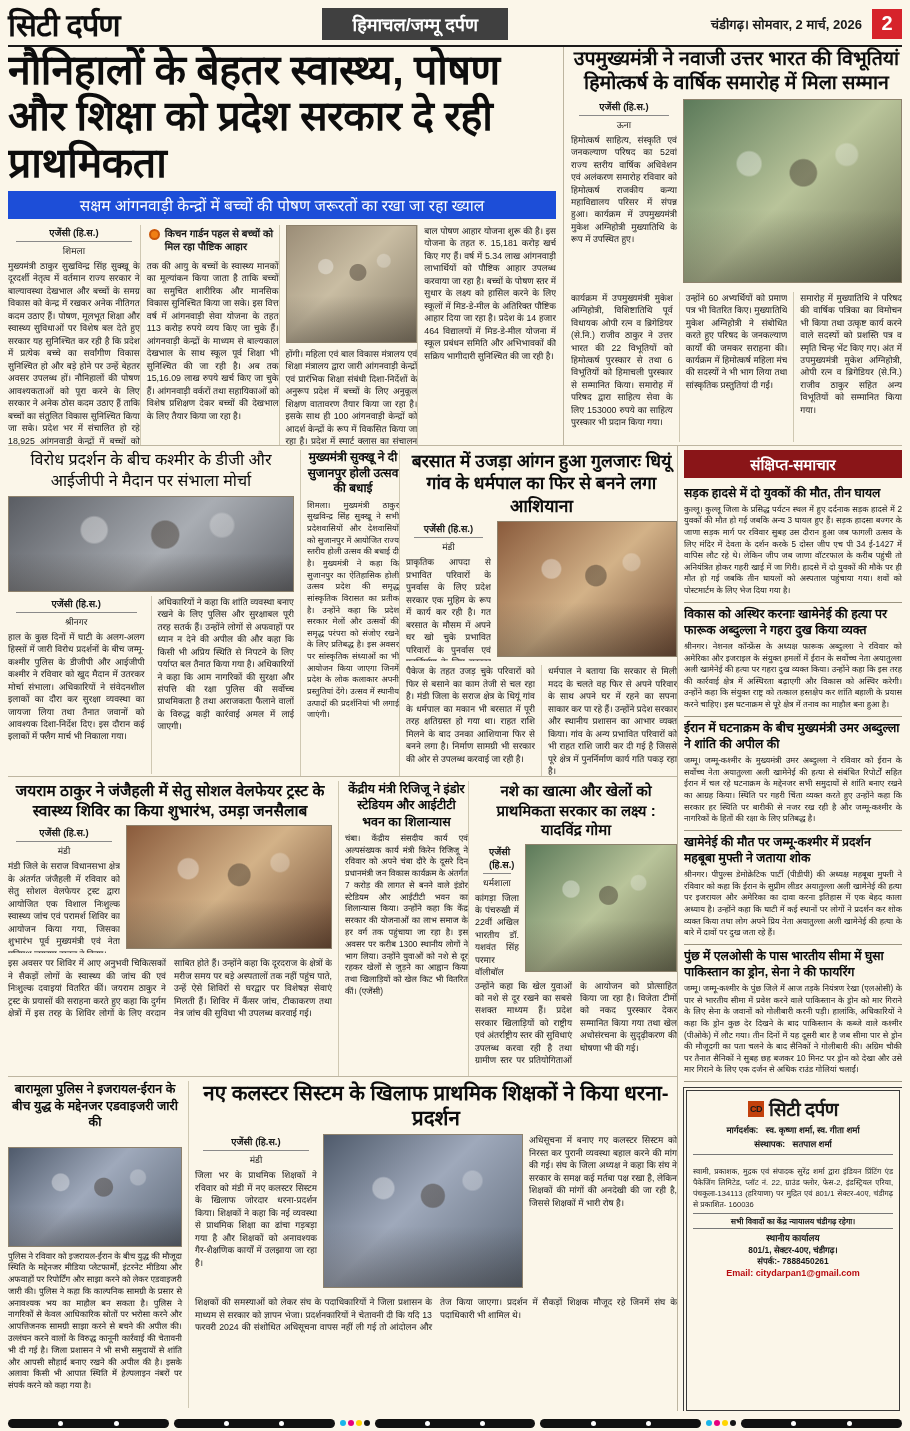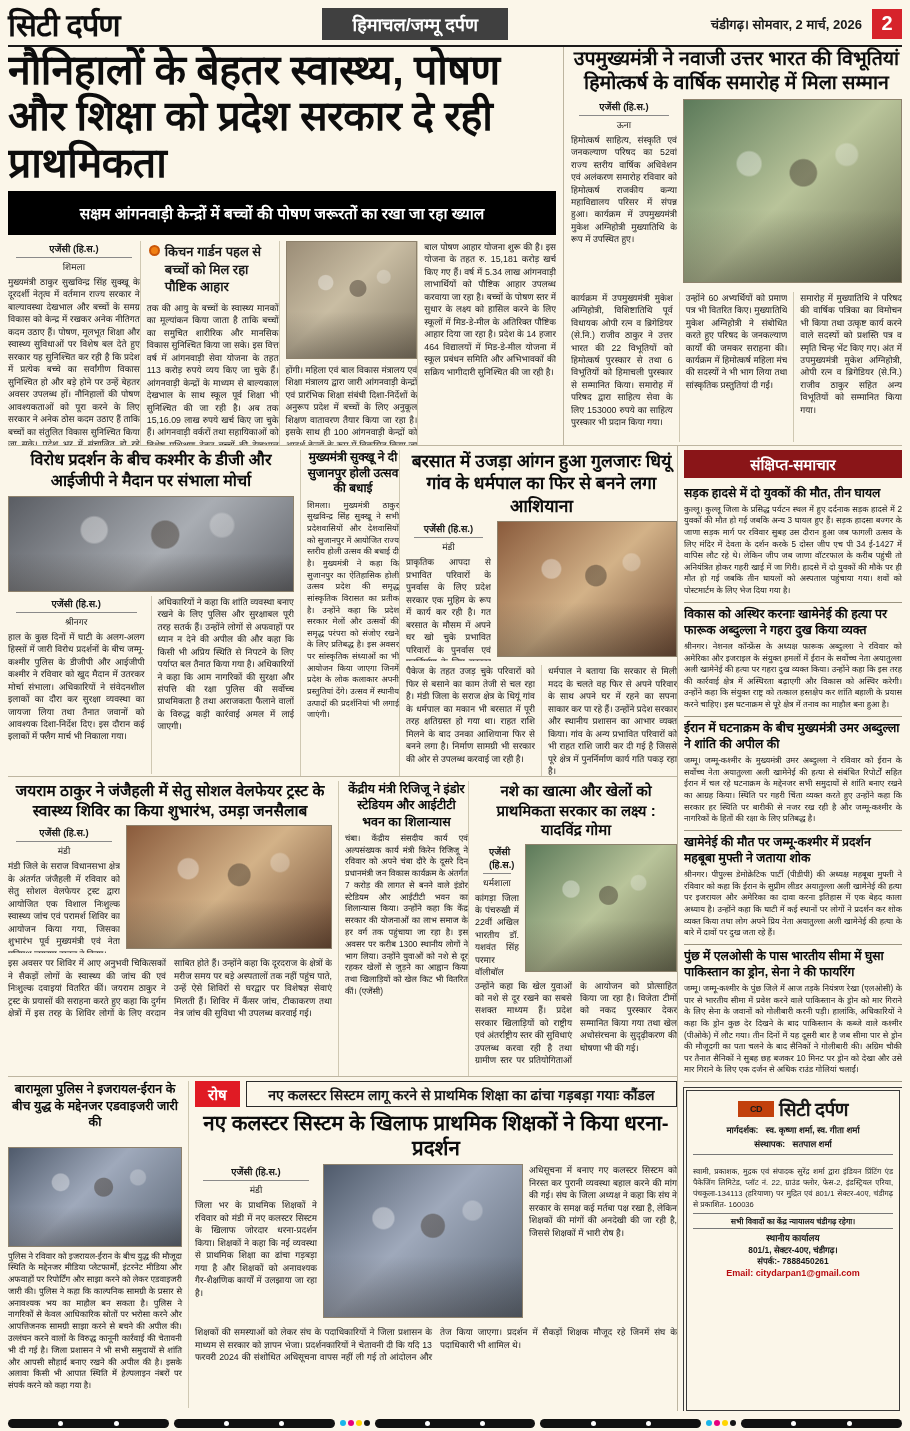--- a/index.html
+++ b/index.html
@@ -28,45 +28,45 @@
   .p-grey{background:linear-gradient(135deg,#5a5d63,#a9adb3 55%,#63666c)}
   .p-warm{background:linear-gradient(135deg,#8a5b3c,#d3b288 50%,#6e4a33)}
   .p-crowd{background:linear-gradient(135deg,#4f5a6b,#9fa9bb 45%,#5d6877)}
   .colsep{border-left:1px solid #cfc8b2;padding-left:6px}
   h1,h2,h3,h4{color:#0d0d0d}
 
   
   .top-row{display:flex;height:398px;overflow:hidden}
   .lead{width:556px;padding-right:7px;border-right:1px solid #bdb5a0}
   .lead h1{font-size:41px;line-height:1.13;font-weight:800;letter-spacing:-.5px}
-  .subhead{background:#000000;color:#fff;font-size:15.5px;font-weight:700;text-align:center;padding:11px 2px;margin:5px 0 6px}
+  .subhead{background:#1d4ed8;color:#fff;font-size:15.5px;font-weight:400;text-align:center;padding:3px 2px;margin:5px 0 6px}
   .lead-body{display:flex;height:242px;overflow:hidden}
   .lead-body .col{flex:1;overflow:hidden}
-  .callout{display:flex;gap:5px;font-size:13px;font-weight:800;line-height:1.35;padding:2px 2px 6px}
+  .callout{display:flex;gap:5px;font-size:10px;font-weight:800;line-height:1.35;padding:2px 2px 6px}
   .bullet{width:11px;height:11px;border-radius:50%;background:#f07f13;border:2px solid #c9560a;flex:none;margin-top:2px}
   .lead-photo{height:118px;margin-bottom:5px}
 
   
   .deputy{flex:1;padding-left:7px;overflow:hidden}
   .deputy h2{font-size:19.5px;line-height:1.22;font-weight:800;text-align:center;margin-bottom:4px}
   .dp-top{display:flex;gap:6px;height:188px;overflow:hidden}
   .dp-left{width:106px;overflow:hidden}
   .dp-photo{flex:1;height:184px}
   .dp-cols{display:flex;gap:6px;height:150px;overflow:hidden;margin-top:5px}
   .dp-cols .col{flex:1;overflow:hidden}
 
   
   .main-grid{display:flex;height:966px;border-top:1px solid #bdb5a0;overflow:hidden}
   .left-region{flex:1;display:flex;flex-direction:column;overflow:hidden}
   .row2{display:flex;height:330px;overflow:hidden;padding-top:4px}
   .row3{display:flex;height:300px;overflow:hidden;border-top:1px solid #bdb5a0;padding-top:4px}
   .row4{display:flex;height:332px;overflow:hidden;border-top:1px solid #bdb5a0;padding-top:4px}
 
   .kashmir{width:292px;padding-right:6px;overflow:hidden}
-  .kashmir h3{font-size:16px;text-align:center;line-height:1.3;font-weight:700;margin-bottom:4px}
+  .kashmir h3{font-size:16px;text-align:center;line-height:1.3;font-weight:400;margin-bottom:4px}
   .kash-photo{height:96px;margin-bottom:4px}
   .twocol{display:flex;gap:6px;overflow:hidden}
   .twocol .col{flex:1;overflow:hidden}
   .kashmir .twocol{height:178px}
 
   .sukhu{width:99px;overflow:hidden}
   .sukhu h4{font-size:12px;text-align:center;line-height:1.3;font-weight:800;margin-bottom:3px}
   .sukhu .bodytext{font-size:8.2px}
 
   .barsaat{flex:1;overflow:hidden}
@@ -112,21 +112,21 @@
 
   
   .sidebar{width:225px;border-left:1px solid #bdb5a0;padding:4px 0 0 6px;display:flex;flex-direction:column;overflow:hidden}
   .sb-head{background:#8a1518;color:#fff;font-weight:800;font-size:15px;text-align:center;padding:4px 2px;margin-bottom:4px}
   .sb-item{border-bottom:1px solid #9a937f;padding:3px 0 5px;overflow:hidden}
   .sb-item h4{font-size:12.3px;line-height:1.35;font-weight:800;margin-bottom:2px}
   .sb-item .bodytext{font-size:8.2px}
 
   .imprint{border:1.5px solid #3a3a3a;outline:1px solid #3a3a3a;outline-offset:2px;margin:8px 2px 0;padding:5px 6px;text-align:center;overflow:hidden;flex:1}
   .imp-logo{display:flex;align-items:center;justify-content:center;gap:5px;font-size:19px;font-weight:800;letter-spacing:-.5px}
-  .cd-icon{width:36px;height:16px;border:8px solid #c2410c;display:inline-flex;align-items:center;justify-content:center;font-size:9px;font-weight:800}
+  .cd-icon{width:16px;height:16px;border:8px solid #c2410c;display:inline-flex;align-items:center;justify-content:center;font-size:9px;font-weight:800}
   .imp-row{font-size:8.6px;font-weight:700;margin-top:2px}
   .imp-row .lbl{margin-right:5px}
   .imp-pub{font-size:7.6px;line-height:1.45;text-align:justify;border-top:1px solid #777;margin-top:4px;padding-top:11px}
   .imp-juris{font-size:7.8px;font-weight:700;border-top:1px solid #777;border-bottom:1px solid #777;margin:3px 0;padding:2px 0}
   .imp-office-title{font-size:8.8px;font-weight:800;margin-top:2px}
   .imp-office,.imp-contact{font-size:8.4px;font-weight:700}
   .imp-email{font-size:9px;font-weight:800;color:#b80d12;margin-top:2px}
 
   
   .regbar{display:flex;align-items:center;gap:5px;height:16px;margin-top:4px}
@@ -278,24 +278,20 @@
       </section>
 
       <section class="row4">
         <article class="baramula">
           <h4>बारामूला पुलिस ने इजरायल-ईरान के बीच युद्ध के मद्देनजर एडवाइजरी जारी की</h4>
           <div class="photo p-crowd ba-photo"></div>
           <p class="bodytext">पुलिस ने रविवार को इजरायल-ईरान के बीच युद्ध की मौजूदा स्थिति के मद्देनजर मीडिया प्लेटफार्मों, इंटरनेट मीडिया और अफवाहों पर रिपोर्टिंग और साझा करने को लेकर एडवाइजरी जारी की। पुलिस ने कहा कि काल्पनिक सामग्री के प्रसार से अनावश्यक भय का माहौल बन सकता है। पुलिस ने नागरिकों से केवल आधिकारिक स्रोतों पर भरोसा करने और आपत्तिजनक सामग्री साझा करने से बचने की अपील की। उल्लंघन करने वालों के विरुद्ध कानूनी कार्रवाई की चेतावनी भी दी गई है। जिला प्रशासन ने भी सभी समुदायों से शांति और आपसी सौहार्द बनाए रखने की अपील की है। इसके अलावा किसी भी आपात स्थिति में हेल्पलाइन नंबरों पर संपर्क करने को कहा गया है।</p>
         </article>
 
         <article class="cluster colsep">
-          <div class="kicker-row">
-            <span class="kicker">रोष</span>
-            <div class="kicker-head">नए कलस्टर सिस्टम लागू करने से प्राथमिक शिक्षा का ढांचा गड़बड़ा गयाः कौंडल</div>
-          </div>
           <h2>नए कलस्टर सिस्टम के खिलाफ प्राथमिक शिक्षकों ने किया धरना-प्रदर्शन</h2>
           <div class="cl-body">
             <div class="cl-c1">
               <span class="byline">एजेंसी (हि.स.)</span>
               <span class="dateline">मंडी</span>
               <p class="bodytext">जिला भर के प्राथमिक शिक्षकों ने रविवार को मंडी में नए कलस्टर सिस्टम के खिलाफ जोरदार धरना-प्रदर्शन किया। शिक्षकों ने कहा कि नई व्यवस्था से प्राथमिक शिक्षा का ढांचा गड़बड़ा गया है और शिक्षकों को अनावश्यक गैर-शैक्षणिक कार्यों में उलझाया जा रहा है।</p>
             </div>
             <div class="photo p-crowd cl-photo"></div>
             <div class="cl-c2">
               <p class="bodytext">अधिसूचना में बनाए गए कलस्टर सिस्टम को निरस्त कर पुरानी व्यवस्था बहाल करने की मांग की गई। संघ के जिला अध्यक्ष ने कहा कि संघ ने सरकार के समक्ष कई मर्तबा पक्ष रखा है, लेकिन शिक्षकों की मांगों की अनदेखी की जा रही है, जिससे शिक्षकों में भारी रोष है।</p>

